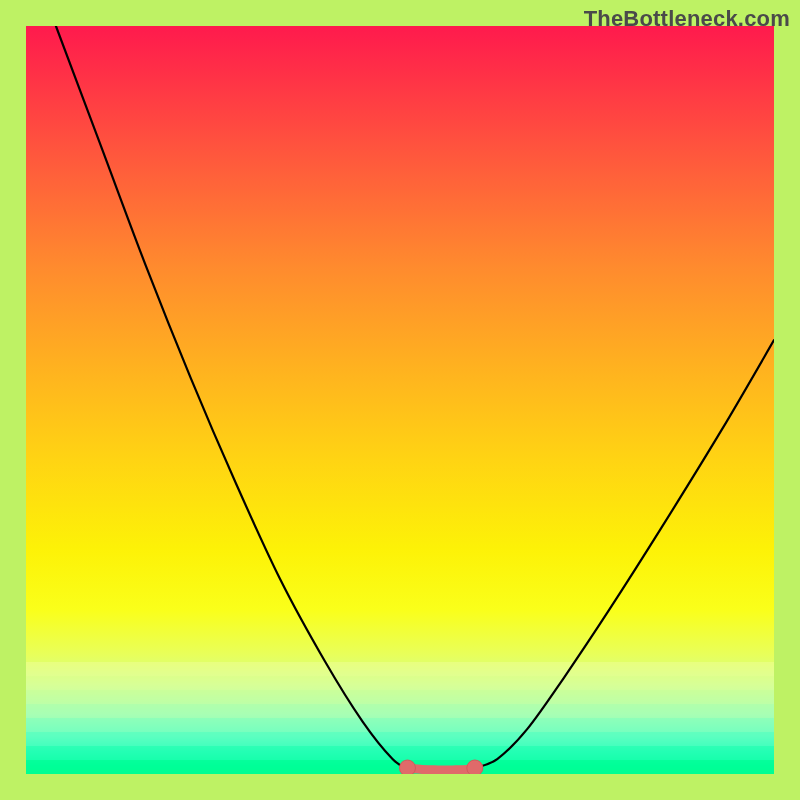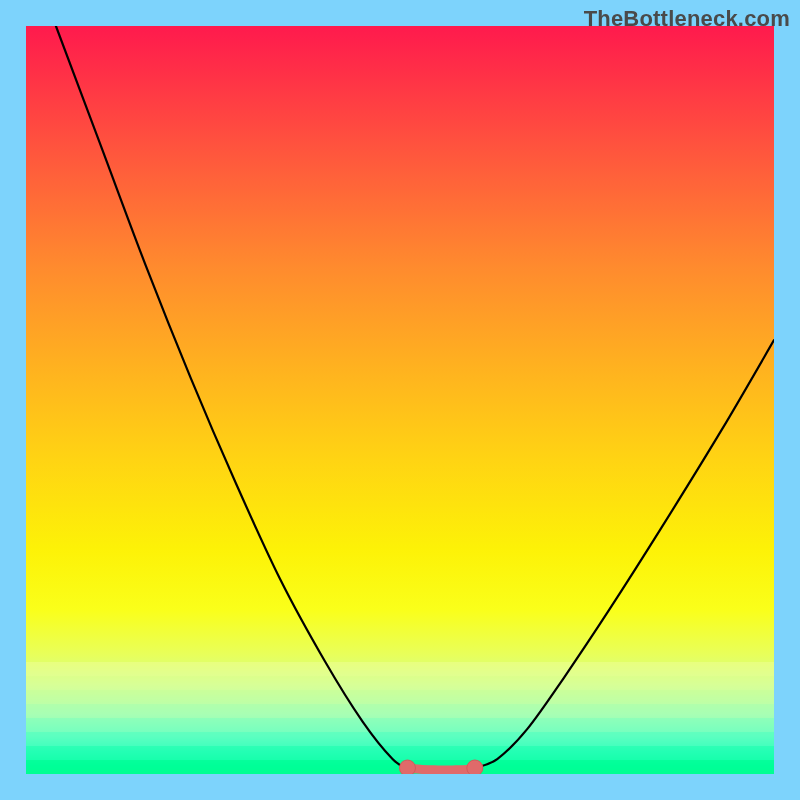--- a/index.html
+++ b/index.html
@@ -7,21 +7,21 @@
     padding: 0;
     width: 800px;
     height: 800px;
     overflow: hidden;
     background: #000;
   }
   .frame {
     position: relative;
     width: 800px;
     height: 800px;
-    background: #7dd3fc;
+    background: #bef264;
   }
   .plot-area {
     position: absolute;
     left: 26px;
     top: 26px;
     width: 748px;
     height: 748px;
     overflow: hidden;
   }
   .gradient-bg {

